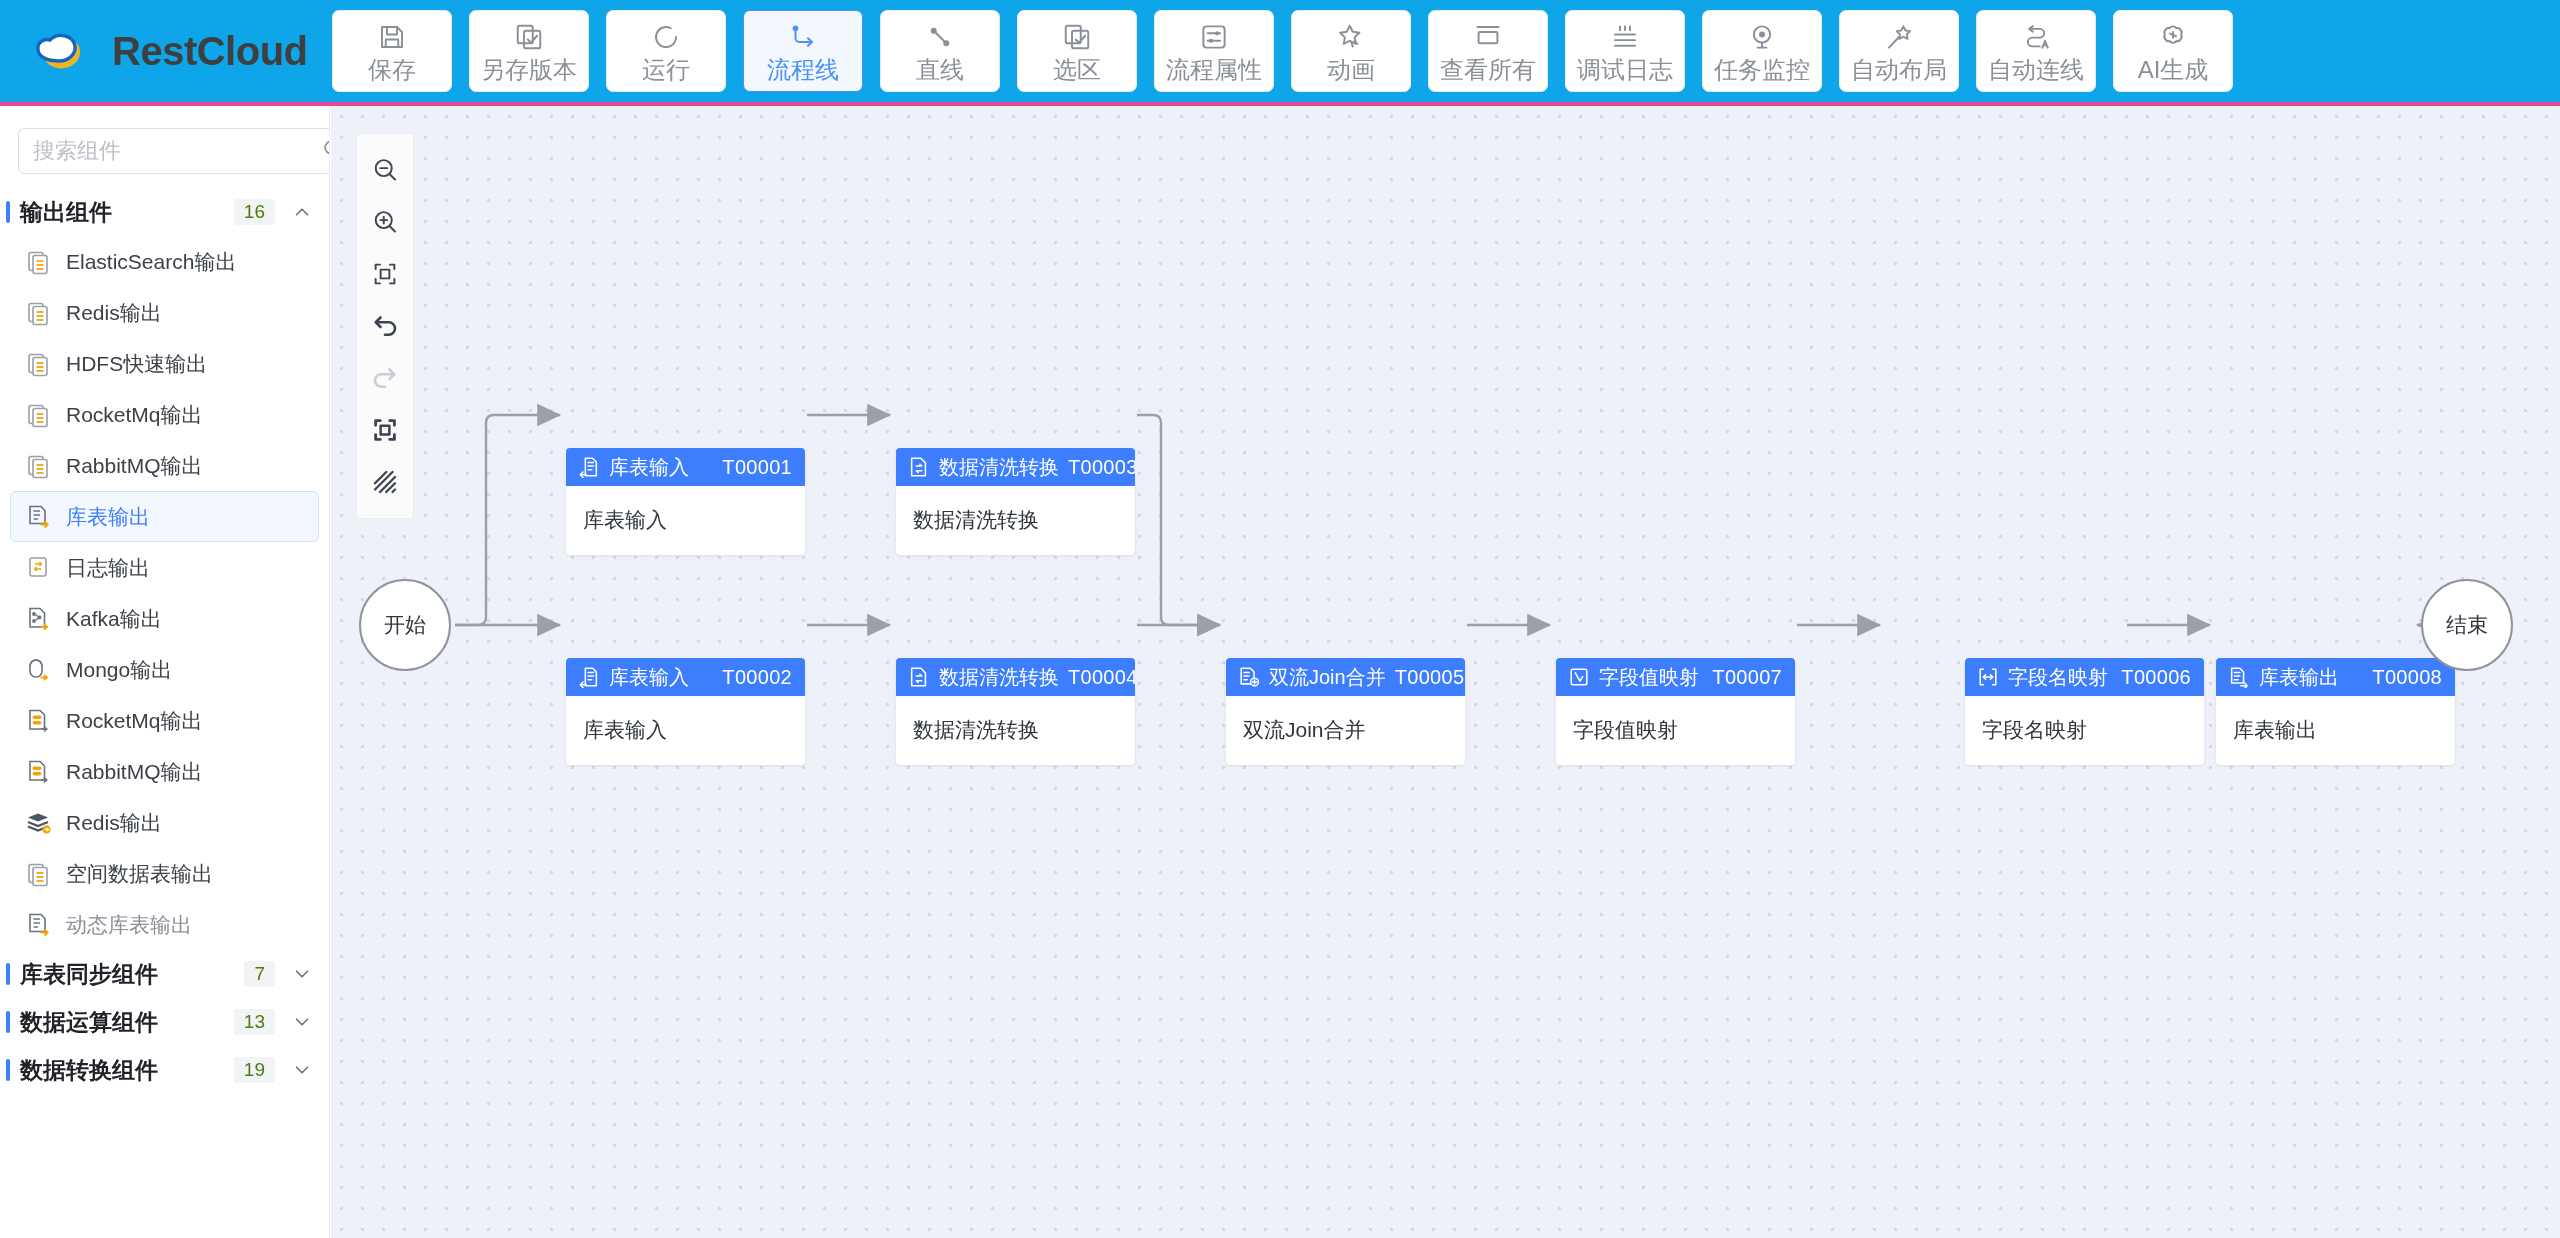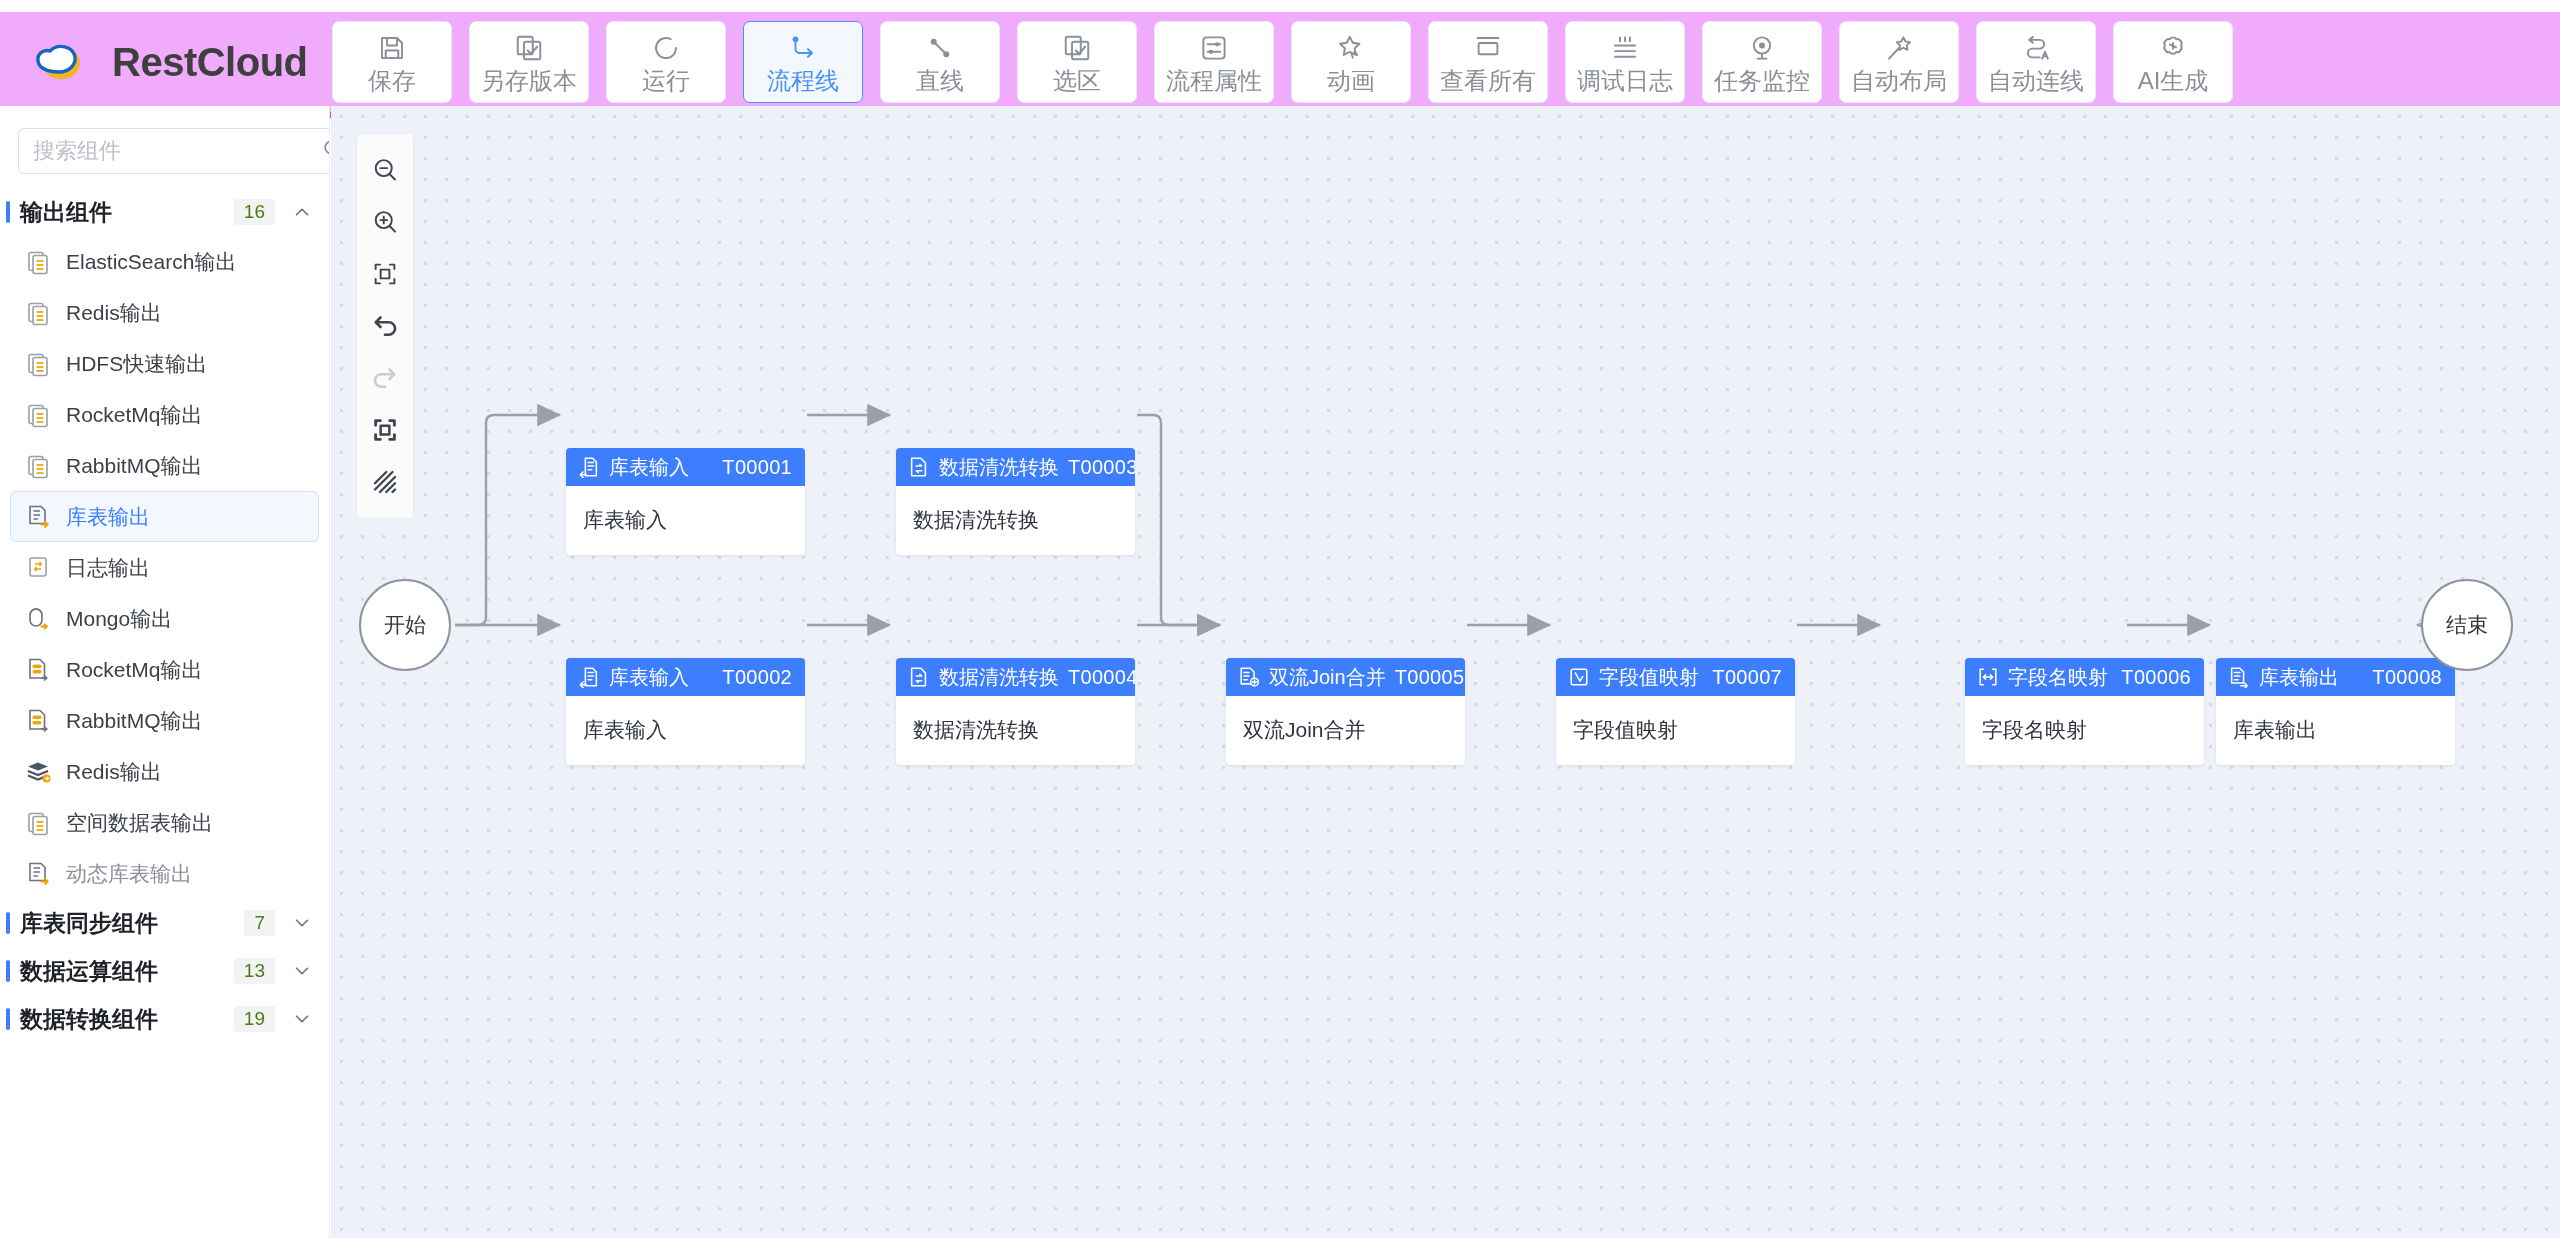--- a/index.html
+++ b/index.html
@@ -4,24 +4,24 @@
 <style>
   * { box-sizing: border-box; margin: 0; padding: 0; }
   html, body {
     width: 2560px; height: 1238px;
     font-family: "Liberation Sans", "DejaVu Sans", sans-serif;
     background: #ffffff; overflow: hidden;
   }
 
   
   #topbar {
-    position: absolute; top: 12px; left: 0;
+    position: absolute; top: 0; left: 0;
     width: 2560px; height: 106px;
-    background: #f0abfc;
-    border-bottom: 6px solid #ec4899;
+    background: #0ea5e9;
+    border-bottom: 4px solid #ec4899;
     display: flex; align-items: center;
   }
   #brand {
     width: 330px; height: 100%;
     display: flex; align-items: center; gap: 18px;
     padding-left: 28px; flex: 0 0 330px;
   }
   #brand-logo { width: 66px; height: 50px; flex: 0 0 66px; }
   #brand-name {
     font-size: 40px; font-weight: bold; color: #3f3f3f;
@@ -422,20 +422,31 @@
             <path d="M15.5 21.5h7M19.5 18.5l3.2 3-3.2 3" stroke="#f0a500" stroke-width="1.9" fill="none"></path>
           </svg></span>
         <span class="clabel">库表输出</span>
       </div>
       <div class="comp-item">
         <span class="cicon"><svg width="28" height="28" viewBox="0 0 28 28" fill="none">
             <rect x="5" y="4" width="16" height="18" rx="2" stroke="#9aa0a8" stroke-width="1.6"></rect>
             <path d="M10 10h6.5M16.5 10l-2 -2M16.5 10l-2 2M16 15H9.5M9.5 15l2-2M9.5 15l2 2" stroke="#f0a500" stroke-width="1.6"></path>
           </svg></span>
         <span class="clabel">日志输出</span>
+      </div>
+      <div class="comp-item">
+        <span class="cicon"><svg width="28" height="28" viewBox="0 0 28 28" fill="none">
+            <path d="M5 3.5h10l4.5 4.5v14H5z" stroke="#6b7280" stroke-width="1.6"></path>
+            <circle cx="9" cy="9" r="1.9" fill="#6b7280"></circle>
+            <circle cx="9" cy="16" r="1.9" fill="#6b7280"></circle>
+            <circle cx="14.5" cy="12.5" r="1.9" fill="#6b7280"></circle>
+            <path d="M10.6 9.7l2.4 1.8M10.6 15.2l2.4-1.8" stroke="#6b7280" stroke-width="1.4"></path>
+            <path d="M15.5 22h6.5M19 19.3l3 2.7-3 2.7" stroke="#f0a500" stroke-width="1.8"></path>
+          </svg></span>
+        <span class="clabel">Kafka输出</span>
       </div>
       <div class="comp-item">
         <span class="cicon"><svg width="28" height="28" viewBox="0 0 28 28" fill="none">
             <path d="M5 10a6 6 0 1 1 12 0v5a6 6 0 0 1-12 0z" stroke="#6b7280" stroke-width="1.6" fill="none"></path>
             <path d="M5 10a6 6 0 0 1 12 0" stroke="#6b7280" stroke-width="1.6"></path>
             <path d="M15.5 21.5h6.5M19 19l3 2.5-3 2.5" stroke="#f0a500" stroke-width="1.8" fill="none"></path>
           </svg></span>
         <span class="clabel">Mongo输出</span>
       </div>
       <div class="comp-item">

